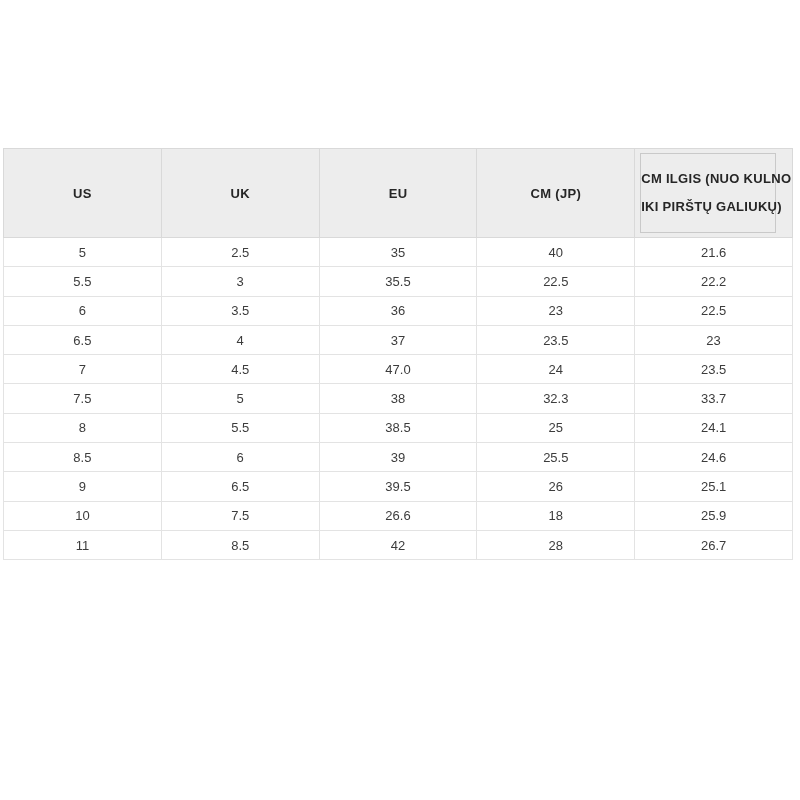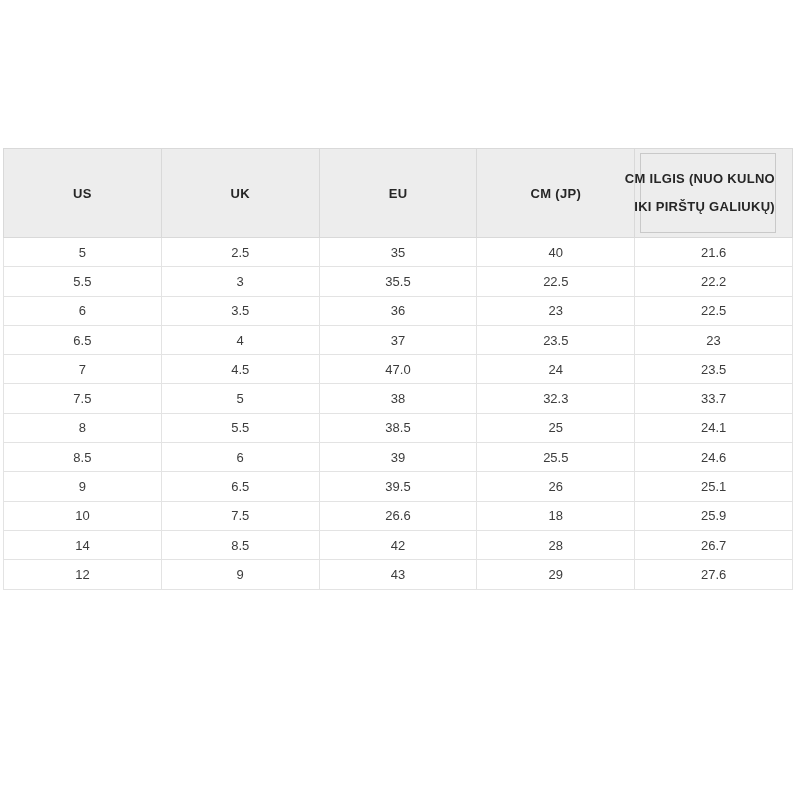--- a/index.html
+++ b/index.html
@@ -51,21 +51,21 @@
   }
   .hl-box {
     position: absolute;
     top: 4px;
     bottom: 4px;
     left: 5px;
     right: 16px;
     border: 1px solid var(--highlight-border, #c9c9c9);
     display: flex;
     flex-direction: column;
-    align-items: flex-end;
+    align-items: flex-start;
     justify-content: center;
   }
   .hl-box span {
     display: block;
     line-height: 28px;
     white-space: nowrap;
   }
 </style>
 </head>
 <body>
@@ -158,28 +158,21 @@
           <td>25.1</td>
         </tr>
         <tr>
           <td>10</td>
           <td>7.5</td>
           <td>26.6</td>
           <td>18</td>
           <td>25.9</td>
         </tr>
         <tr>
-          <td>14</td>
+          <td>11</td>
           <td>8.5</td>
           <td>42</td>
           <td>28</td>
           <td>26.7</td>
-        </tr>
-        <tr>
-          <td>12</td>
-          <td>9</td>
-          <td>43</td>
-          <td>29</td>
-          <td>27.6</td>
         </tr>
       </tbody>
   </table>
 </div>
 
 </body></html>

